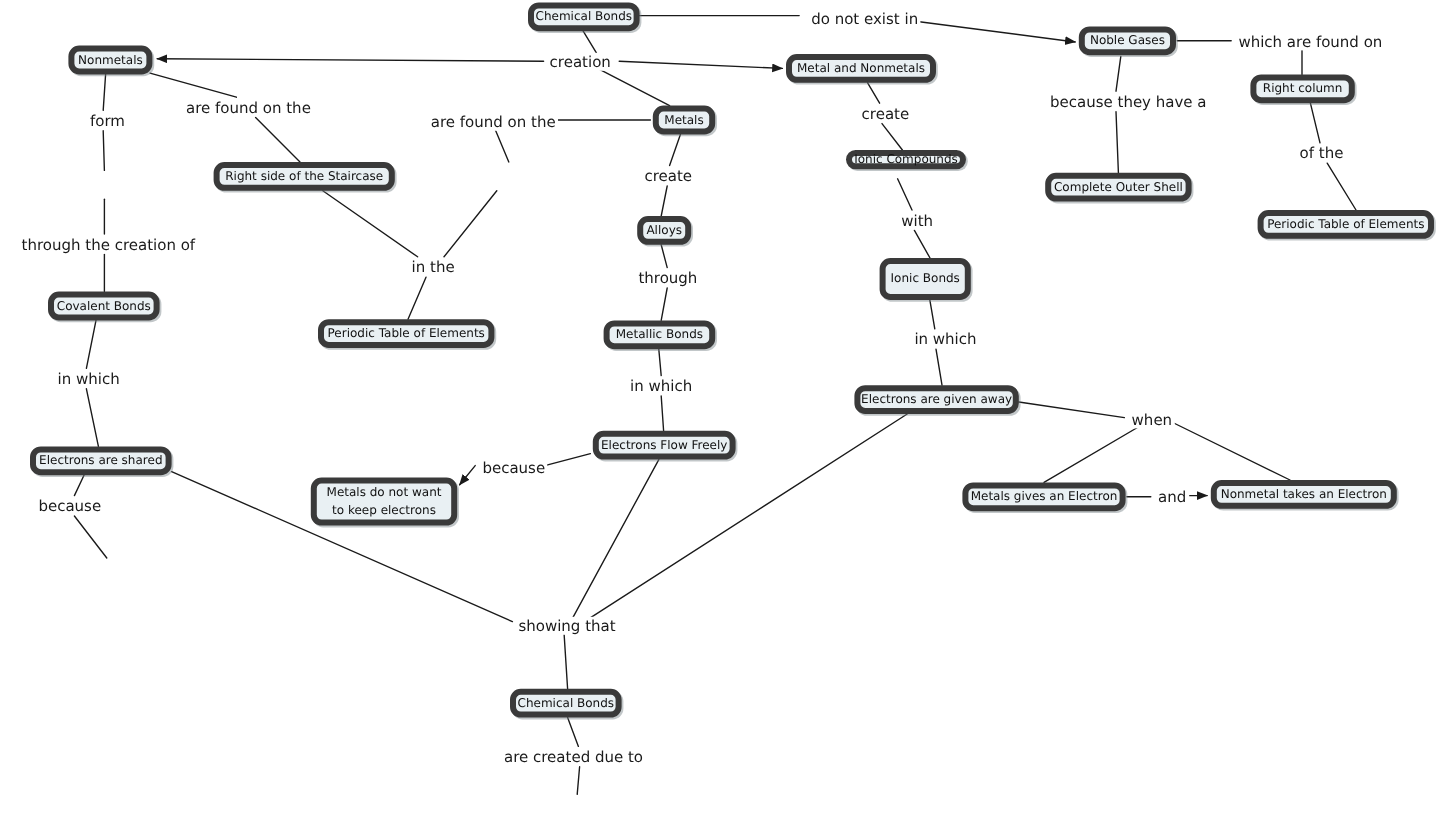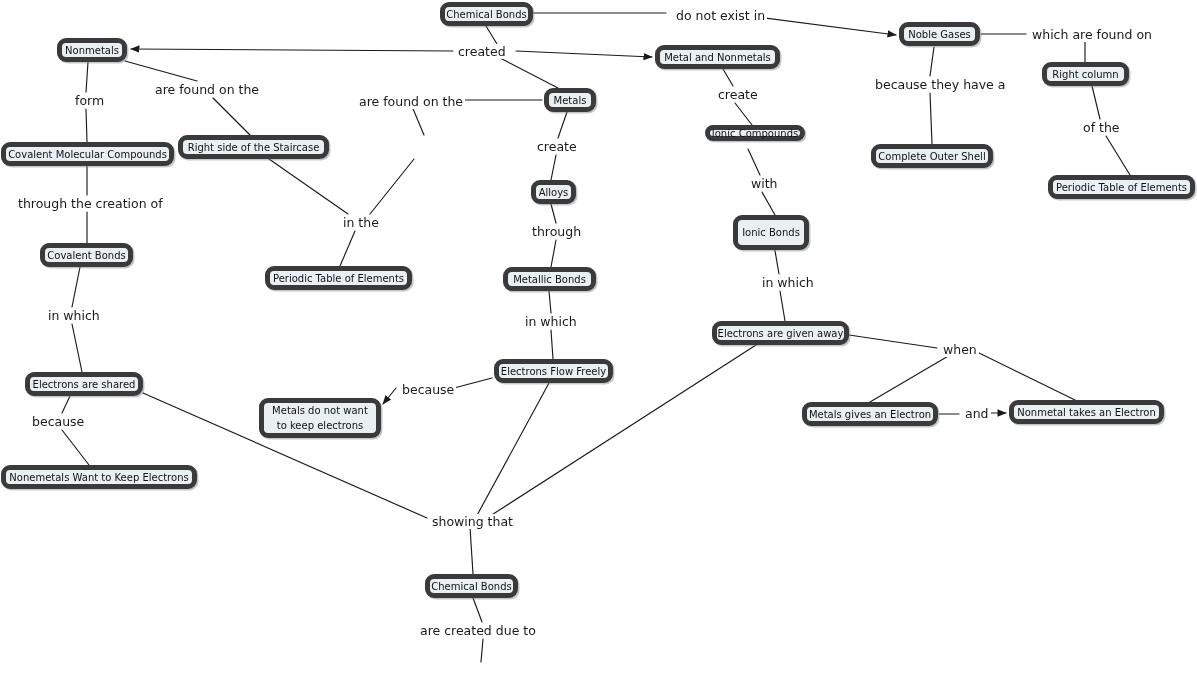--- a/index.html
+++ b/index.html
@@ -122,40 +122,38 @@
       <polyline points="473,598 482,622" fill="none" stroke="#1a1a1a" stroke-width="1.15" stroke-linecap="round" stroke-linejoin="round"></polyline>
       <polyline points="483,639 481,662" fill="none" stroke="#1a1a1a" stroke-width="1.15" stroke-linecap="round" stroke-linejoin="round"></polyline>
     </svg>
 <div class="node" style="left: 440px; top: 2px; width: 93px; height: 24px; background: rgb(233, 240, 243); border-color: rgb(58, 58, 58); color: rgb(17, 17, 17);">Chemical Bonds</div>
     <div class="node" style="left: 57px; top: 38px; width: 70px; height: 24px; background: rgb(233, 240, 243); border-color: rgb(58, 58, 58); color: rgb(17, 17, 17);">Nonmetals</div>
     <div class="node" style="left: 655px; top: 45px; width: 125px; height: 24px; background: rgb(233, 240, 243); border-color: rgb(58, 58, 58); color: rgb(17, 17, 17);">Metal and Nonmetals</div>
     <div class="node" style="left: 899px; top: 22px; width: 81px; height: 24px; background: rgb(233, 240, 243); border-color: rgb(58, 58, 58); color: rgb(17, 17, 17);">Noble Gases</div>
     <div class="node" style="left: 1042px; top: 62px; width: 87px; height: 24px; background: rgb(233, 240, 243); border-color: rgb(58, 58, 58); color: rgb(17, 17, 17);">Right column</div>
     <div class="node" style="left: 544px; top: 88px; width: 52px; height: 24px; background: rgb(233, 240, 243); border-color: rgb(58, 58, 58); color: rgb(17, 17, 17);">Metals</div>
     <div class="node" style="left: 178px; top: 135px; width: 151px; height: 24px; background: rgb(233, 240, 243); border-color: rgb(58, 58, 58); color: rgb(17, 17, 17);">Right side of the Staircase</div>
-    <div class="node" style="left: 1px; top: 142px; width: 173px; height: 24px; background: rgb(233, 240, 243); border-color: rgb(58, 58, 58); color: rgb(17, 17, 17);">Covalent Molecular Compounds</div>
     <div class="node" style="left: 705px; top: 125px; width: 100px; height: 16px; background: rgb(233, 240, 243); border-color: rgb(58, 58, 58); color: rgb(17, 17, 17);">Ionic Compounds</div>
     <div class="node" style="left: 871px; top: 144px; width: 122px; height: 24px; background: rgb(233, 240, 243); border-color: rgb(58, 58, 58); color: rgb(17, 17, 17);">Complete Outer Shell</div>
     <div class="node" style="left: 1048px; top: 175px; width: 147px; height: 24px; background: rgb(233, 240, 243); border-color: rgb(58, 58, 58); color: rgb(17, 17, 17);">Periodic Table of Elements</div>
     <div class="node" style="left: 531px; top: 180px; width: 45px; height: 24px; background: rgb(233, 240, 243); border-color: rgb(58, 58, 58); color: rgb(17, 17, 17);">Alloys</div>
     <div class="node" style="left: 733px; top: 215px; width: 76px; height: 35px; background: rgb(233, 240, 243); border-color: rgb(58, 58, 58); color: rgb(17, 17, 17);">Ionic Bonds</div>
     <div class="node" style="left: 40px; top: 243px; width: 93px; height: 24px; background: rgb(233, 240, 243); border-color: rgb(58, 58, 58); color: rgb(17, 17, 17);">Covalent Bonds</div>
     <div class="node" style="left: 265px; top: 266px; width: 147px; height: 24px; background: rgb(233, 240, 243); border-color: rgb(58, 58, 58); color: rgb(17, 17, 17);">Periodic Table of Elements</div>
     <div class="node" style="left: 503px; top: 267px; width: 93px; height: 24px; background: rgb(233, 240, 243); border-color: rgb(58, 58, 58); color: rgb(17, 17, 17);">Metallic Bonds</div>
     <div class="node" style="left: 712px; top: 321px; width: 137px; height: 24px; background: rgb(233, 240, 243); border-color: rgb(58, 58, 58); color: rgb(17, 17, 17);">Electrons are given away</div>
     <div class="node" style="left: 494px; top: 359px; width: 119px; height: 24px; background: rgb(233, 240, 243); border-color: rgb(58, 58, 58); color: rgb(17, 17, 17);">Electrons Flow Freely</div>
     <div class="node" style="left: 25px; top: 372px; width: 118px; height: 24px; background: rgb(233, 240, 243); border-color: rgb(58, 58, 58); color: rgb(17, 17, 17);">Electrons are shared</div>
     <div class="node multiline" style="left: 259px; top: 398px; width: 122px; height: 40px; background: rgb(233, 240, 243); border-color: rgb(58, 58, 58); color: rgb(17, 17, 17);">Metals do not want<br>to keep electrons</div>
     <div class="node" style="left: 802px; top: 402px; width: 136px; height: 24px; background: rgb(233, 240, 243); border-color: rgb(58, 58, 58); color: rgb(17, 17, 17);">Metals gives an Electron</div>
     <div class="node" style="left: 1009px; top: 400px; width: 155px; height: 24px; background: rgb(233, 240, 243); border-color: rgb(58, 58, 58); color: rgb(17, 17, 17);">Nonmetal takes an Electron</div>
-    <div class="node" style="left: 1px; top: 465px; width: 196px; height: 24px; background: rgb(233, 240, 243); border-color: rgb(58, 58, 58); color: rgb(17, 17, 17);">Nonemetals Want to Keep Electrons</div>
     <div class="node" style="left: 425px; top: 574px; width: 93px; height: 24px; background: rgb(233, 240, 243); border-color: rgb(58, 58, 58); color: rgb(17, 17, 17);">Chemical Bonds</div>
     <div class="node" style="left: 449px; top: 690px; width: 64px; height: 24px; background: rgb(233, 240, 243); border-color: rgb(58, 58, 58); color: rgb(17, 17, 17);">Electrons</div>
     <div class="linklabel" style="left: 674px; top: 8px;">do not exist in</div>
-    <div class="linklabel" style="left: 456px; top: 44px;">created</div>
+    <div class="linklabel" style="left: 456px; top: 44px;">creation</div>
     <div class="linklabel" style="left: 1030px; top: 27px;">which are found on</div>
     <div class="linklabel" style="left: 153px; top: 82px;">are found on the</div>
     <div class="linklabel" style="left: 357px; top: 94px;">are found on the</div>
     <div class="linklabel" style="left: 716px; top: 87px;">create</div>
     <div class="linklabel" style="left: 73px; top: 93px;">form</div>
     <div class="linklabel" style="left: 873px; top: 77px;">because they have a</div>
     <div class="linklabel" style="left: 535px; top: 139px;">create</div>
     <div class="linklabel" style="left: 1081px; top: 120px;">of the</div>
     <div class="linklabel" style="left: 16px; top: 196px;">through the creation of</div>
     <div class="linklabel" style="left: 341px; top: 215px;">in the</div>

